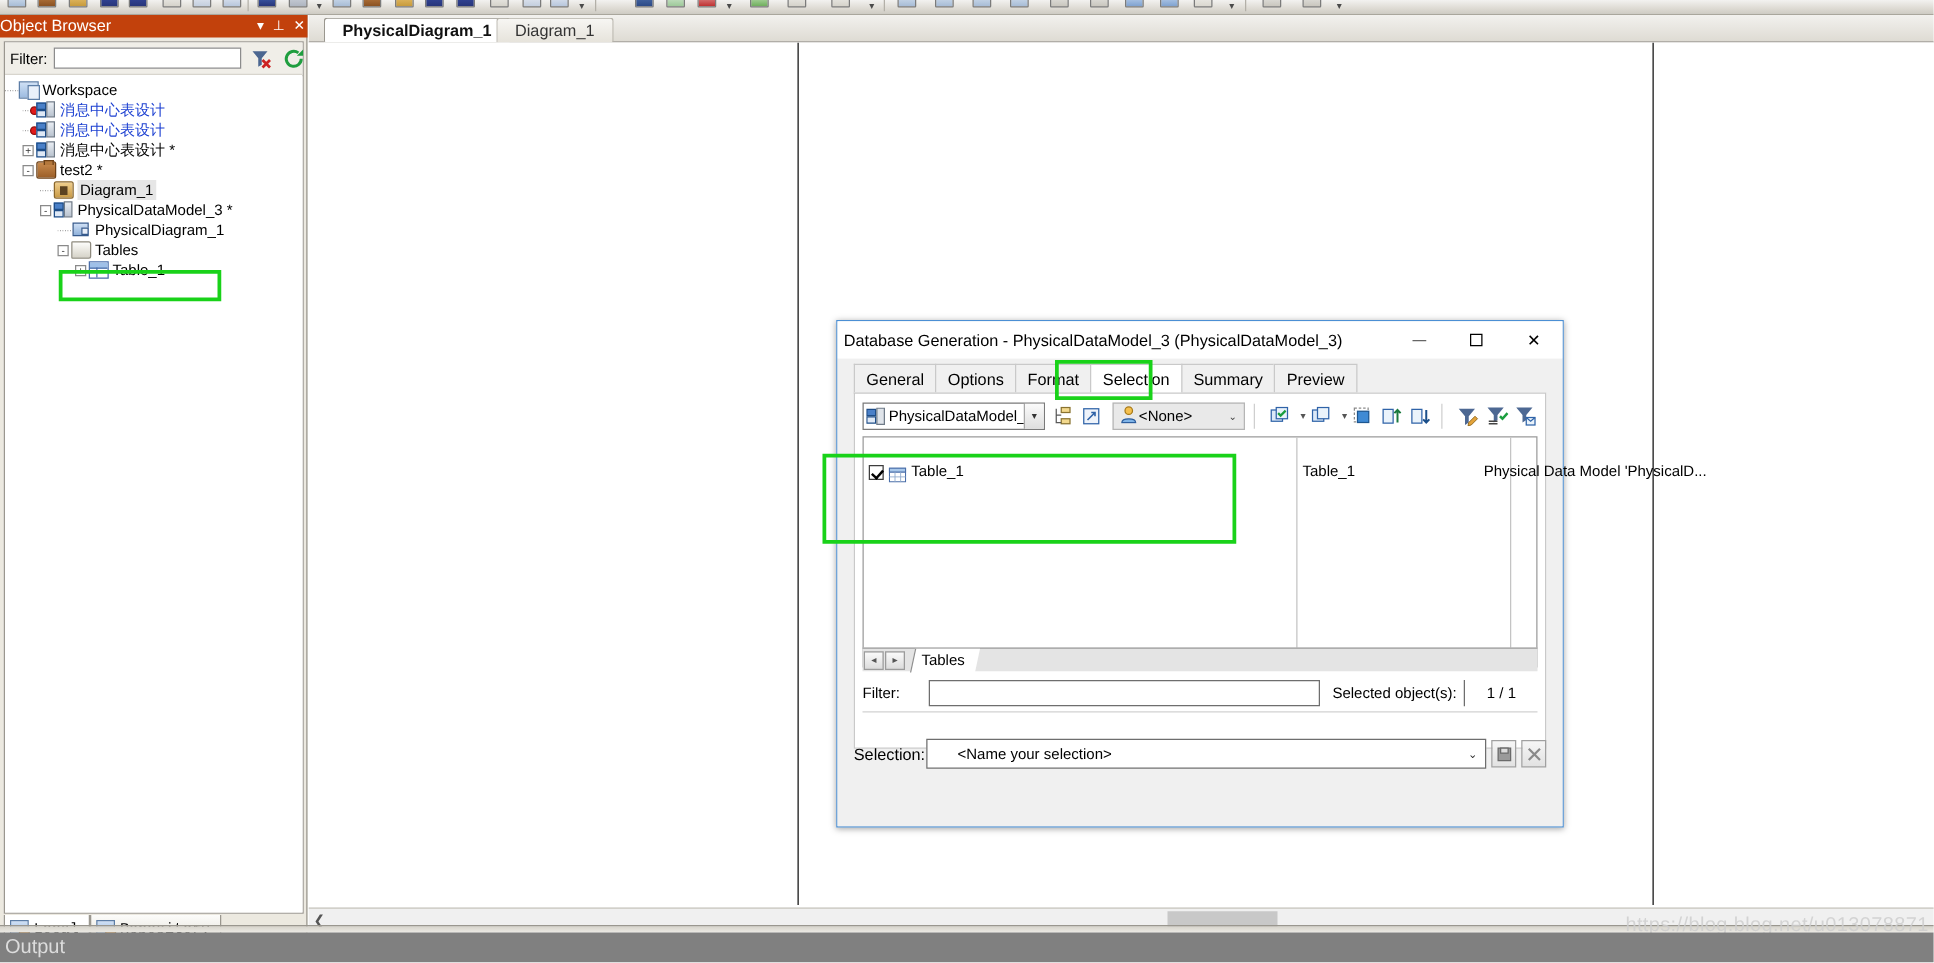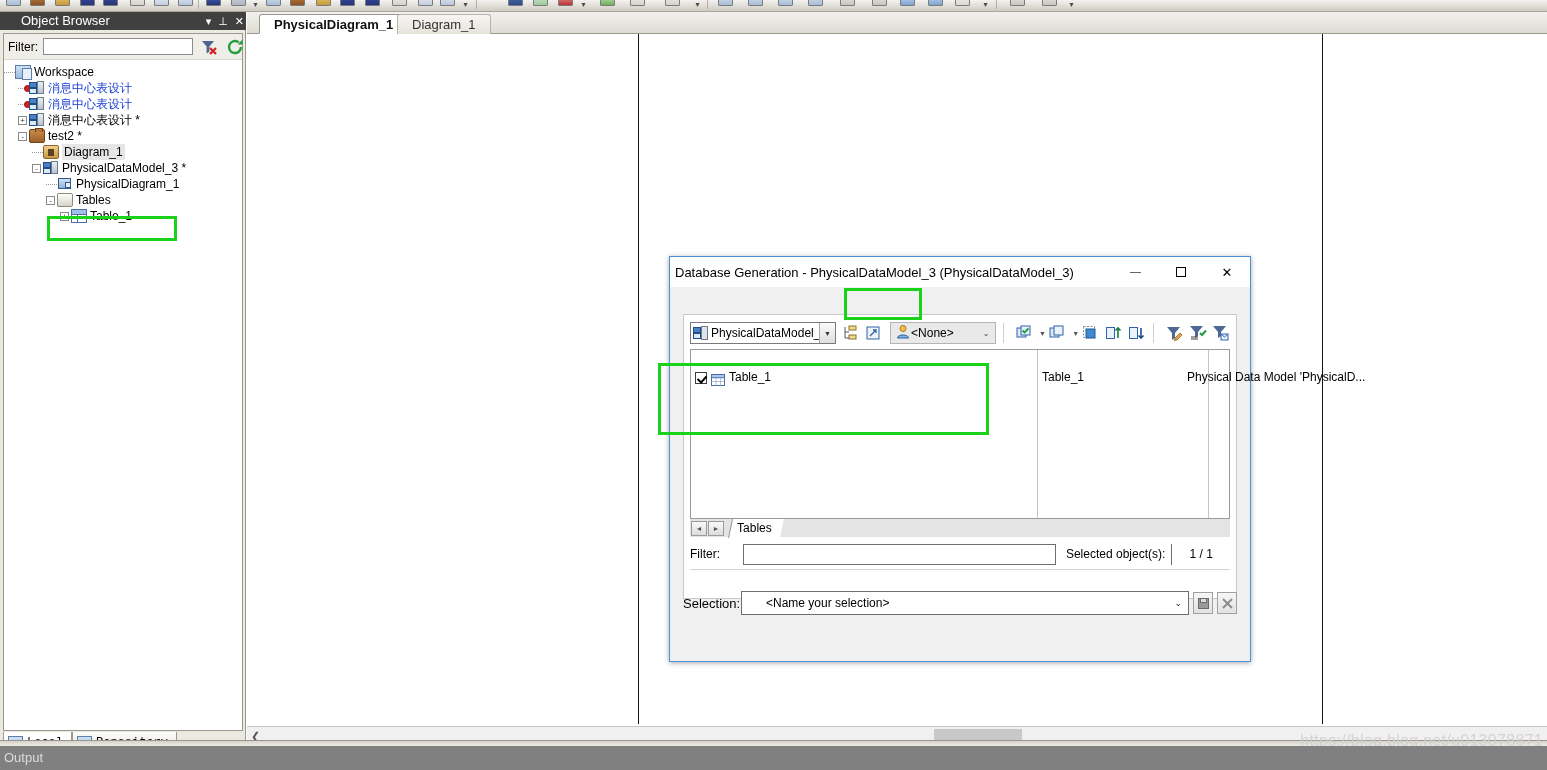--- a/index.html
+++ b/index.html
@@ -30,23 +30,23 @@
     font-size:8px; line-height:7px; text-align:center;
   }
 
   
   .ob-panel{
     position:absolute; left:0; top:12px; width:246px; height:734px;
     background:#ece9e0; border-right:1px solid #9a978f;
   }
   .ob-title{
     position:absolute; left:0; top:0; width:246px; height:18px;
-    background:#404040;
+    background:#c2410c;
     color:#ffffff; font-size:13px; line-height:18px;
-    padding-left:21px; font-family:"Liberation Sans", sans-serif;
+    padding-left:0; font-family:"Liberation Sans", sans-serif;
   }
   .ob-title-btns{
     position:absolute; right:2px; top:0; height:18px;
     display:flex; align-items:center; gap:7px; color:#ffffff; font-size:11px;
   }
   .ob-title-btns span{ cursor:default; line-height:18px; }
 
   .ob-body{
     position:absolute; left:3px; top:21px; width:240px; height:698px;
     background:#ffffff; border:1px solid #9a978f;
@@ -176,21 +176,21 @@
     display:flex; align-items:center; justify-content:center; }
   .hs-thumb{ position:absolute; left:687px; width:88px; top:2px; height:15px;
     background:#c8c8c8; }
 
   
   .output-bar{
     position:absolute; left:0; bottom:0; width:1547px; height:24px;
     background:#808080;
   }
   .output-bar .ot{
-    color:#dcdcdc; font-size:13px; line-height:24px; padding-left:4px;
+    color:#dcdcdc; font-size:16px; line-height:24px; padding-left:4px;
   }
   .outer-edge{
     position:absolute; left:0; bottom:24px; width:1547px; height:6px;
     background:linear-gradient(#d6d3cb,#eceae4);
     border-top:1px solid #9a978f;
   }
   .watermark{
     position:absolute; right:4px; bottom:20px;
     font-size:16px; color:#cfcfcf; opacity:.85;
     font-family:"Liberation Sans", sans-serif; letter-spacing:.3px;
@@ -562,20 +562,28 @@
           </span>
         <span class="dlg-btn">
             <i class="max"></i>
           </span>
         <span class="dlg-btn">✕</span>
       </span>
     </div>
 
     <div class="dlg-body">
 
+      <div class="tabs" id="dlg-tabs">
+          <div class="tab">General</div>
+          <div class="tab">Options</div>
+          <div class="tab">Format</div>
+          <div class="tab active">Selection</div>
+          <div class="tab">Summary</div>
+          <div class="tab">Preview</div>
+        </div>
 
       <div class="tabpane">
 
         <div class="dlg-toolbar">
 
           <div class="combo">
             <span class="cico">
               <svg width="16" height="15" viewBox="0 0 16 15">
                 <rect x="0.5" y="1.5" width="7" height="5" fill="#4a80c8" stroke="#1e4d87"></rect>
                 <rect x="0.5" y="7.5" width="7" height="5" fill="#dfe9f6" stroke="#1e4d87"></rect>

